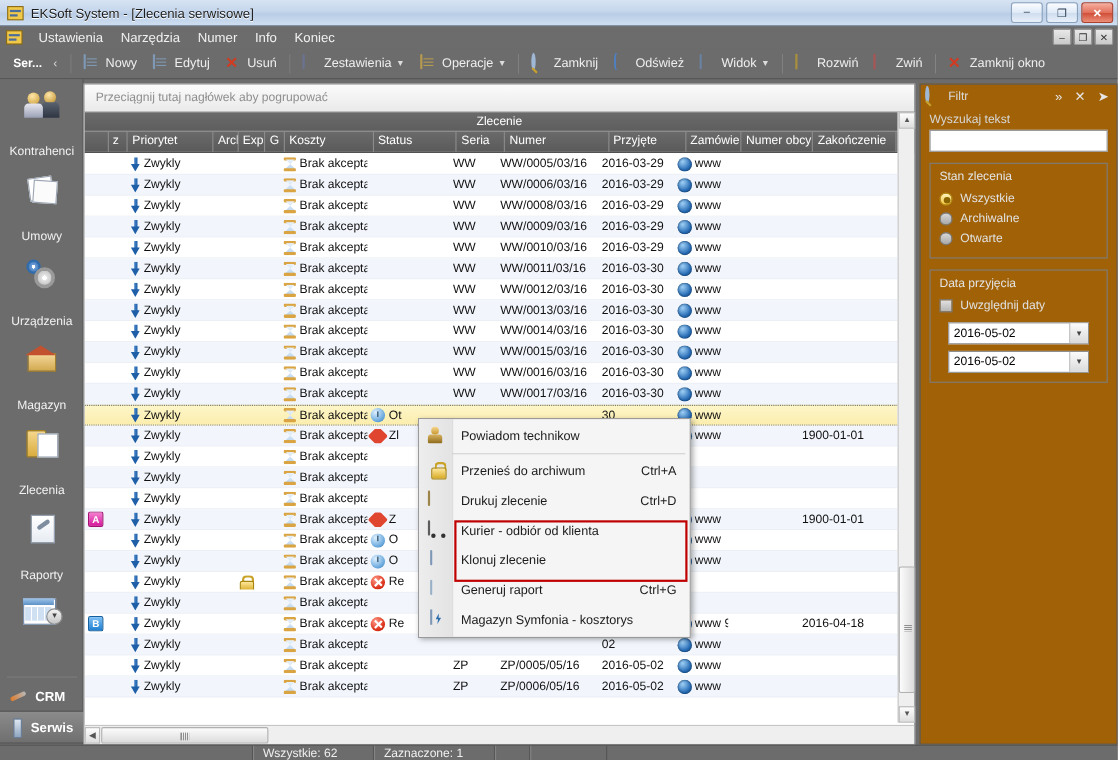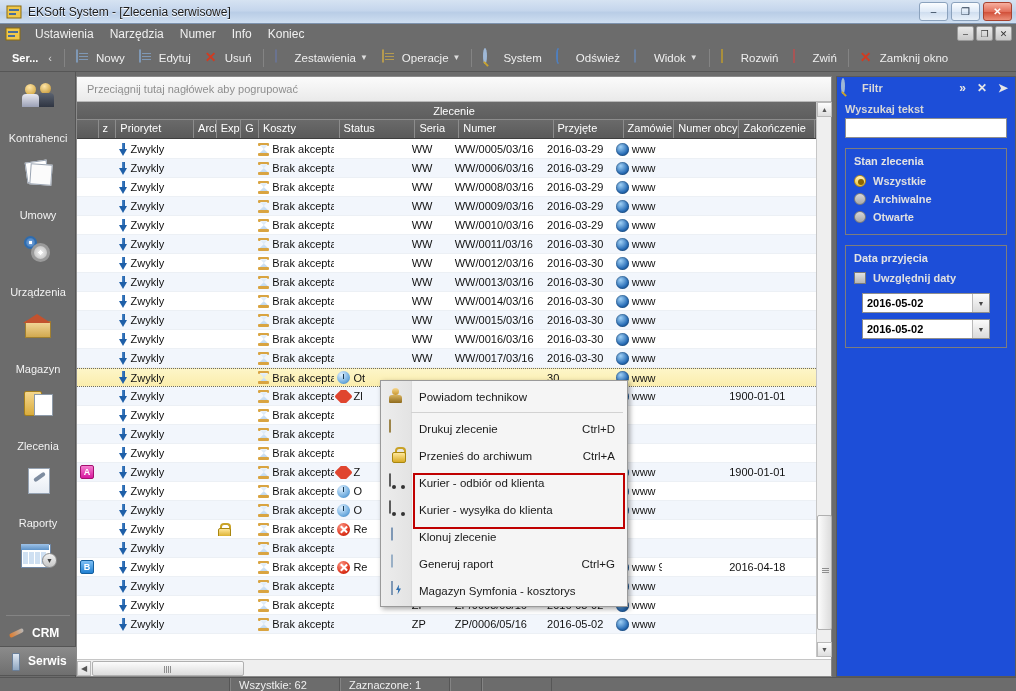--- a/index.html
+++ b/index.html
@@ -155,21 +155,21 @@
   .hsb-arrow{width:14px;height:15px;display:flex;align-items:center;justify-content:center;color:#555;font-size:8px;
              background:linear-gradient(180deg,#fdfdfd,#dedede);border:1px solid #b9b9b9;}
   .hsb-thumb{width:152px;height:15px;margin-left:1px;background:linear-gradient(180deg,#fcfcfc,#dcdcdc);
              border:1px solid #b0b0b0;border-radius:2px;position:relative;}
   .hsb-grip{position:absolute;left:50%;top:4px;margin-left:-4px;width:8px;height:7px;
             background:repeating-linear-gradient(90deg,#8e8e8e 0 1px,transparent 1px 2px);}
 
   
   .filter {
     position:absolute; right:0; top:76px; width:180px; height:601px;
-    background:#1d4ed8; border:1px solid #5a5a5a;font-weight:bold;
+    background:#a16207; border:1px solid #5a5a5a;
   }
   .f-head { display:flex;align-items:center;height:22px;padding:0 4px;gap:5px; }
   .f-head-title { color:#d8d8d8;font-size:11px;flex:1; }
   .f-head-btn { color:#e6e6e6;font-size:12px;padding:0 3px; }
   .f-label { color:#d6d6d6;font-size:11px;padding:4px 8px 3px; }
   .f-input { margin:0 8px; height:20px;background:#fff;border:1px solid #8e8e8e; }
   .f-group { margin:10px 8px 0; border:1px solid #7d7d7d; padding:6px 8px 8px; }
   .f-group-t { color:#e3e3e3;font-size:11px;margin-bottom:5px; }
   .f-radio { display:flex;align-items:center;gap:7px;padding:3px 0;color:#e0e0e0;font-size:11px; }
   .rdo{width:12px;height:12px;border-radius:50%;background:linear-gradient(180deg,#d8d8d8,#a8a8a8);
@@ -343,21 +343,21 @@
       <span class="caret">▼</span>
     </div>
     <div class="tbitem">
       <span class="ico"><span class="ic-page yellow"></span></span>
       <span>Operacje</span>
       <span class="caret">▼</span>
     </div>
     <div class="tbsep"></div>
     <div class="tbitem">
       <span class="ico"><span class="ic-mag"></span></span>
-      <span>System</span>
+      <span>Zamknij</span>
     </div>
     <div class="tbitem">
       <span class="ico"><span class="ic-refresh"></span></span>
       <span>Odśwież</span>
     </div>
     <div class="tbitem">
       <span class="ico"><span class="ic-monitor"></span></span>
       <span>Widok</span>
       <span class="caret">▼</span>
     </div>
@@ -1530,37 +1530,32 @@
 
   <div class="ctx" id="ctx">
     <div class="ctx-hl"></div>
   <div class="ctx-item">
         <span class="ctx-ico"><span class="ci-user"></span></span>
         <span class="ctx-lbl">Powiadom technikow</span>
         <span class="ctx-key"></span>
       </div>
       <div class="ctx-sep"></div>
       <div class="ctx-item">
+        <span class="ctx-ico"><span class="ci-lock"></span></span>
+        <span class="ctx-lbl">Przenieś do archiwum</span>
+        <span class="ctx-key">Ctrl+A</span>
+      </div>
+      <div class="ctx-item">
         <span class="ctx-ico"><span class="ci-print"></span></span>
         <span class="ctx-lbl">Drukuj zlecenie</span>
         <span class="ctx-key">Ctrl+D</span>
       </div>
       <div class="ctx-item">
-        <span class="ctx-ico"><span class="ci-lock"></span></span>
-        <span class="ctx-lbl">Przenieś do archiwum</span>
-        <span class="ctx-key">Ctrl+A</span>
-      </div>
-      <div class="ctx-item">
         <span class="ctx-ico"><span class="ci-truck"></span></span>
         <span class="ctx-lbl">Kurier - odbiór od klienta</span>
-        <span class="ctx-key"></span>
-      </div>
-      <div class="ctx-item">
-        <span class="ctx-ico"><span class="ci-truck"></span></span>
-        <span class="ctx-lbl">Kurier - wysyłka do klienta</span>
         <span class="ctx-key"></span>
       </div>
       <div class="ctx-item">
         <span class="ctx-ico"><span class="ci-doc"></span></span>
         <span class="ctx-lbl">Klonuj zlecenie</span>
         <span class="ctx-key"></span>
       </div>
       <div class="ctx-item">
         <span class="ctx-ico"><span class="ci-doc2"></span></span>
         <span class="ctx-lbl">Generuj raport</span>

